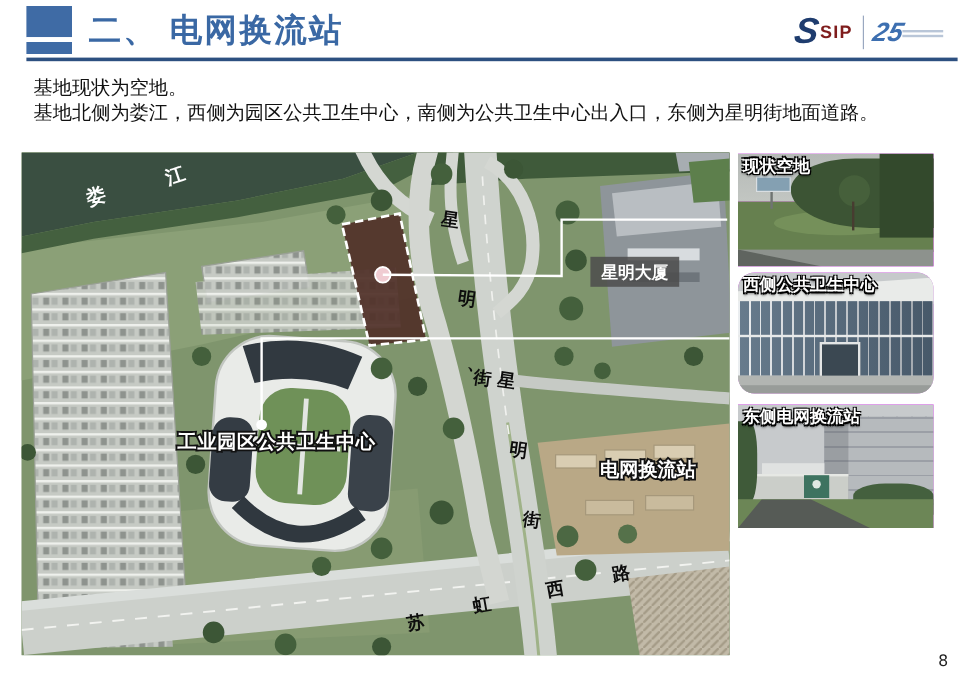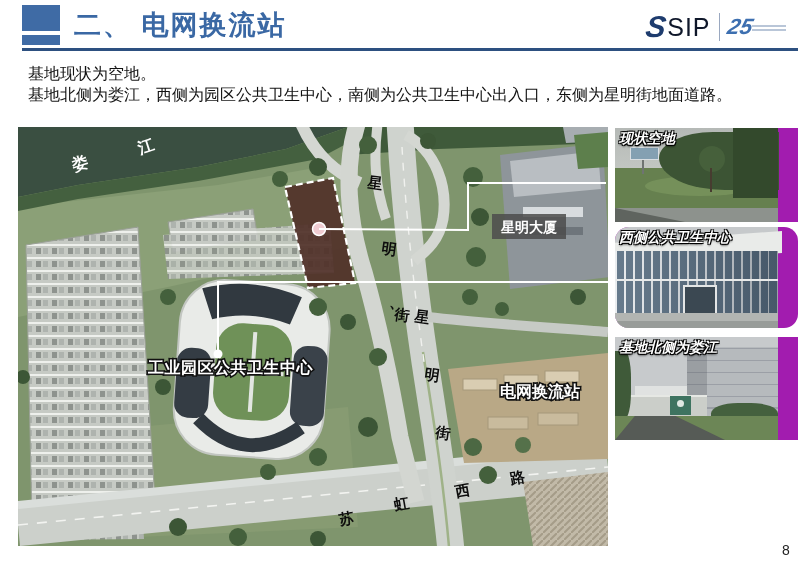--- a/index.html
+++ b/index.html
@@ -10,38 +10,38 @@
   .hdr-icon{position:absolute;left:22px;top:5px;width:38px;height:40px;}
   .hdr-icon .hb-top{width:38px;height:26px;background:#3f6ba5;}
   .hdr-icon .hb-mid{width:38px;height:4px;background:#ffffff;}
   .hdr-icon .hb-bot{width:38px;height:10px;background:#3f6ba5;}
   .page-title{position:absolute;left:74px;top:7px;margin:0;font-size:27px;font-weight:bold;
               color:#3a68a4;letter-spacing:2px;}
   .hdr-divider{position:absolute;left:22px;top:48px;width:776px;height:3px;background:#2d5080;}
   .logo{position:absolute;right:14px;top:10px;display:flex;align-items:center;height:34px;}
   .logo-s{font-size:30px;font-weight:bold;font-style:italic;color:#1e3c6e;line-height:30px;
           transform:skewX(-8deg);margin-right:1px;}
-  .logo-sip{font-size:25px;font-weight:normal;color:#0f172a;letter-spacing:1px;margin-right:8px;}
+  .logo-sip{font-size:15px;font-weight:bold;color:#7f1d1d;letter-spacing:1px;margin-right:8px;}
   .logo-bar{width:1px;height:28px;background:#9aa8c0;margin-right:8px;}
   .logo-25{font-size:22px;font-weight:bold;font-style:italic;color:#3d6fb0;line-height:20px;
            transform:skewX(-14deg);}
   .logo-25-sub{display:flex;flex-direction:column;gap:2px;margin-top:2px;}
   .logo-25-sub i{display:block;width:34px;height:2px;background:#b9c6d8;}
 
   
   .intro{position:absolute;left:28px;top:63px;width:760px;font-size:16px;color:#111;
          line-height:21px;}
 
   
   .map-wrap{position:absolute;left:18px;top:127px;width:590px;height:419px;background:#768b68;}
   .map-wrap svg{display:block;}
 
   
   .photos{position:absolute;left:615px;top:128px;width:163px;}
-  .photo{position:relative;width:183px;overflow:hidden;background:#a21caf;font-style:italic;}
+  .photo{position:relative;width:163px;overflow:hidden;background:#d946ef;}
   .photo .cap{position:absolute;left:4px;top:2px;z-index:9;font-size:14px;font-weight:bold;color:#fff;
      text-shadow:-1px -1px 0 #000,1px -1px 0 #000,-1px 1px 0 #000,1px 1px 0 #000,0 2px 2px rgba(0,0,0,.6);}
   .photo div{position:absolute;}
 
   .page-no{position:absolute;left:782px;top:542px;font-size:14px;color:#222;}
 </style>
 </head>
 <body>
 
 <div class="slide">
@@ -247,19 +247,19 @@
       <div style="left:72px;top:10px;width:91px;height:74px;background:repeating-linear-gradient(0deg,#9b9fa6 0 1.5px,#b6babd 1.5px 12px),repeating-linear-gradient(90deg,#9b9fa6 0 1.5px,rgba(0,0,0,0) 1.5px 12px);"></div>
       <div style="left:72px;top:10px;width:20px;height:74px;background:rgba(70,76,84,.25);"></div>
       <div style="left:20px;top:49px;width:52px;height:9px;background:#e0e2e1;"></div>
       <div style="left:10px;top:58px;width:82px;height:21px;background:#cbcec9;border-top:2px solid #e6e8e4;"></div>
       <div style="left:55px;top:59px;width:21px;height:19px;background:#3e7360;"></div>
       <div style="left:62px;top:63px;width:7px;height:7px;background:#dfe8e3;border-radius:50%;"></div>
       <div style="left:0;top:14px;width:16px;height:68px;background:#3f5a39;border-radius:0 40% 40% 0;"></div>
       <div style="left:96px;top:66px;width:67px;height:26px;background:#44603e;border-radius:40% 40% 0 0;"></div>
       <div style="left:0;top:79px;width:163px;height:24px;background:#6c8656;"></div>
       <div style="left:0;top:79px;width:110px;height:24px;background:#565b56;clip-path:polygon(18% 0,55% 0,100% 100%,0 100%);"></div>
-      <span class="cap">基地北侧为娄江</span>
+      <span class="cap">东侧电网换流站</span>
     </div>
 
   </div>
 
   <div class="page-no">8</div>
 </div>
 
 </body></html>

